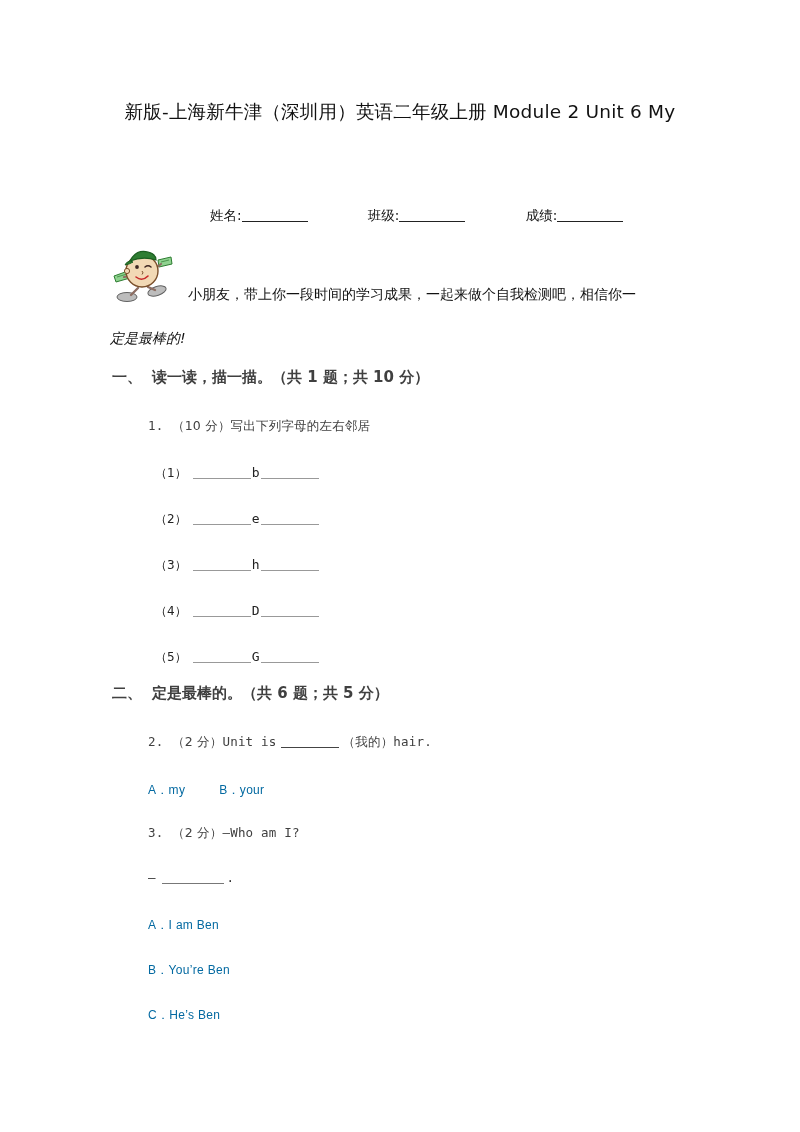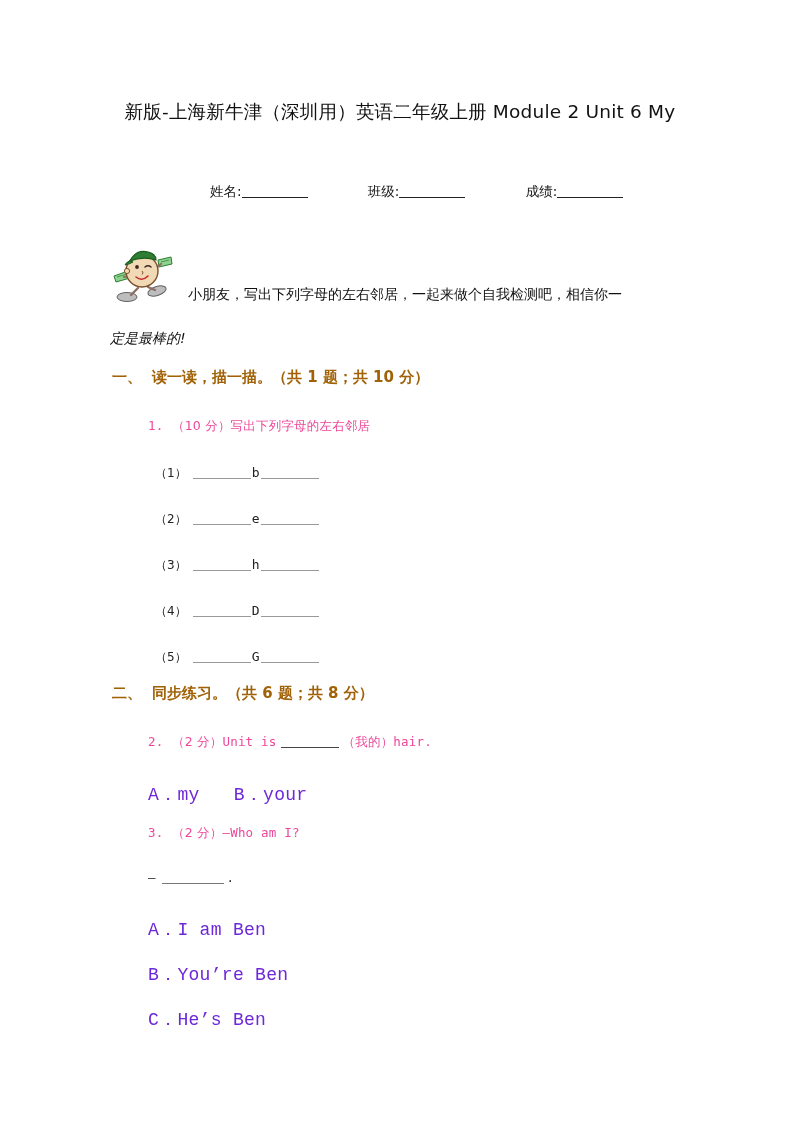--- a/index.html
+++ b/index.html
@@ -44,21 +44,21 @@
     position: absolute;
     left: 210px;
     top: 183px;
     width: 420px;
     font-family: "DejaVu Sans", sans-serif;
     font-size: 13.5px;
     color: #111;
     white-space: nowrap;
   }
   .info-field { display: inline-block; }
-  .info-field + .info-field { margin-left: 56px; }
+  .info-field + .info-field { margin-left: 56px; margin-top: 24px; }
   .info-blank {
     display: inline-block;
     width: 66px;
     border-bottom: 1.3px solid #222;
     height: 13px;
     vertical-align: -2px;
   }
 
   
   .mascot {
@@ -81,32 +81,32 @@
   .intro .first-line { padding-left: 78px; display: block; }
   .intro .second-line { display: block; font-style: italic; }
 
   
   .section-heading {
     position: absolute;
     left: 112px;
     font-family: "DejaVu Sans", sans-serif;
     font-size: 15px;
     font-weight: bold;
-    color: #a16207;
+    color: #404040;
     white-space: nowrap;
   }
   .section-heading .sec-num { margin-right: 10px; }
 
   
   .question {
     position: absolute;
     left: 148px;
     font-family: "DejaVu Sans Mono", monospace;
     font-size: 12.5px;
-    color: #ec4899;
+    color: #404040;
     white-space: nowrap;
     letter-spacing: 0.2px;
   }
   .q-num { display: inline-block; min-width: 24px; }
   .q-cn { font-family: "DejaVu Sans", sans-serif; font-size: 12.5px; }
 
   .subitem {
     position: absolute;
     left: 155px;
     font-family: "DejaVu Sans Mono", monospace;
@@ -149,23 +149,23 @@
     width: 62px;
     border-bottom: 1px solid #777;
     height: 12px;
     vertical-align: -2px;
     margin: 0 3px 0 6px;
   }
 
   .option {
     position: absolute;
     left: 148px;
-    font-family: Liberation Mono, monospace;
-    font-size: 18px;
-    color: #6d28d9;
+    font-family: Liberation Sans, sans-serif;
+    font-size: 12px;
+    color: #0369a1;
     white-space: nowrap;
     letter-spacing: 0.3px;
   }
   .opt-gap { display: inline-block; width: 34px; }
 
   .answer-line {
     position: absolute;
     left: 148px;
     font-family: "DejaVu Sans Mono", monospace;
     font-size: 12.5px;
@@ -236,21 +236,21 @@
 
       <path d="M30 25 q2 2 0 3.5" stroke="#7a4f2a" stroke-width="1" fill="none"></path>
 
       <path d="M24 31 Q30 36 36 30" stroke="#c62828" stroke-width="1.6" fill="none" stroke-linecap="round"></path>
 
       <circle cx="15" cy="25" r="2.6" fill="#f2d9b5" stroke="#7a4f2a" stroke-width="1"></circle>
     </svg>
   </div>
 
   <div class="intro">
-    <span class="first-line">小朋友，写出下列字母的左右邻居，一起来做个自我检测吧，相信你一</span>
+    <span class="first-line">小朋友，带上你一段时间的学习成果，一起来做个自我检测吧，相信你一</span>
     <span class="second-line">定是最棒的!</span>
   </div>
 
   <div class="section-heading" style="top:368px">
     <span class="sec-num">一、</span><span>读一读，描一描。</span><span>（共 1 题；共 10 分）</span>
   </div>
 
   <div class="question" style="top:418px">
     <span class="q-num">1.</span><span class="q-cn">（10 分）</span><span class="q-cn">写出下列字母的左右邻居</span>
   </div>
@@ -269,21 +269,21 @@
 
   <div class="subitem" style="top:603px">
     <span class="sub-label">（4）</span><span class="rule rule-left"></span><span class="letter">D</span><span class="rule rule-right"></span>
   </div>
 
   <div class="subitem" style="top:649px">
     <span class="sub-label">（5）</span><span class="rule rule-left"></span><span class="letter">G</span><span class="rule rule-right"></span>
   </div>
 
   <div class="section-heading" style="top:684px">
-    <span class="sec-num">二、</span><span>同步练习。</span><span>（共 6 题；共 8 分）</span>
+    <span class="sec-num">二、</span><span>定是最棒的。</span><span>（共 6 题；共 5 分）</span>
   </div>
 
   <div class="question" style="top:734px">
     <span class="q-num">2.</span><span class="q-cn">（2 分）</span><span>Unit is</span><span class="blank-inline"></span><span class="q-cn">（我的）</span><span>hair.</span>
   </div>
 
   <div class="option" style="top:782px">
     <span><span>A．</span><span>my</span></span><span class="opt-gap"></span><span><span>B．</span><span>your</span></span>
   </div>
 

